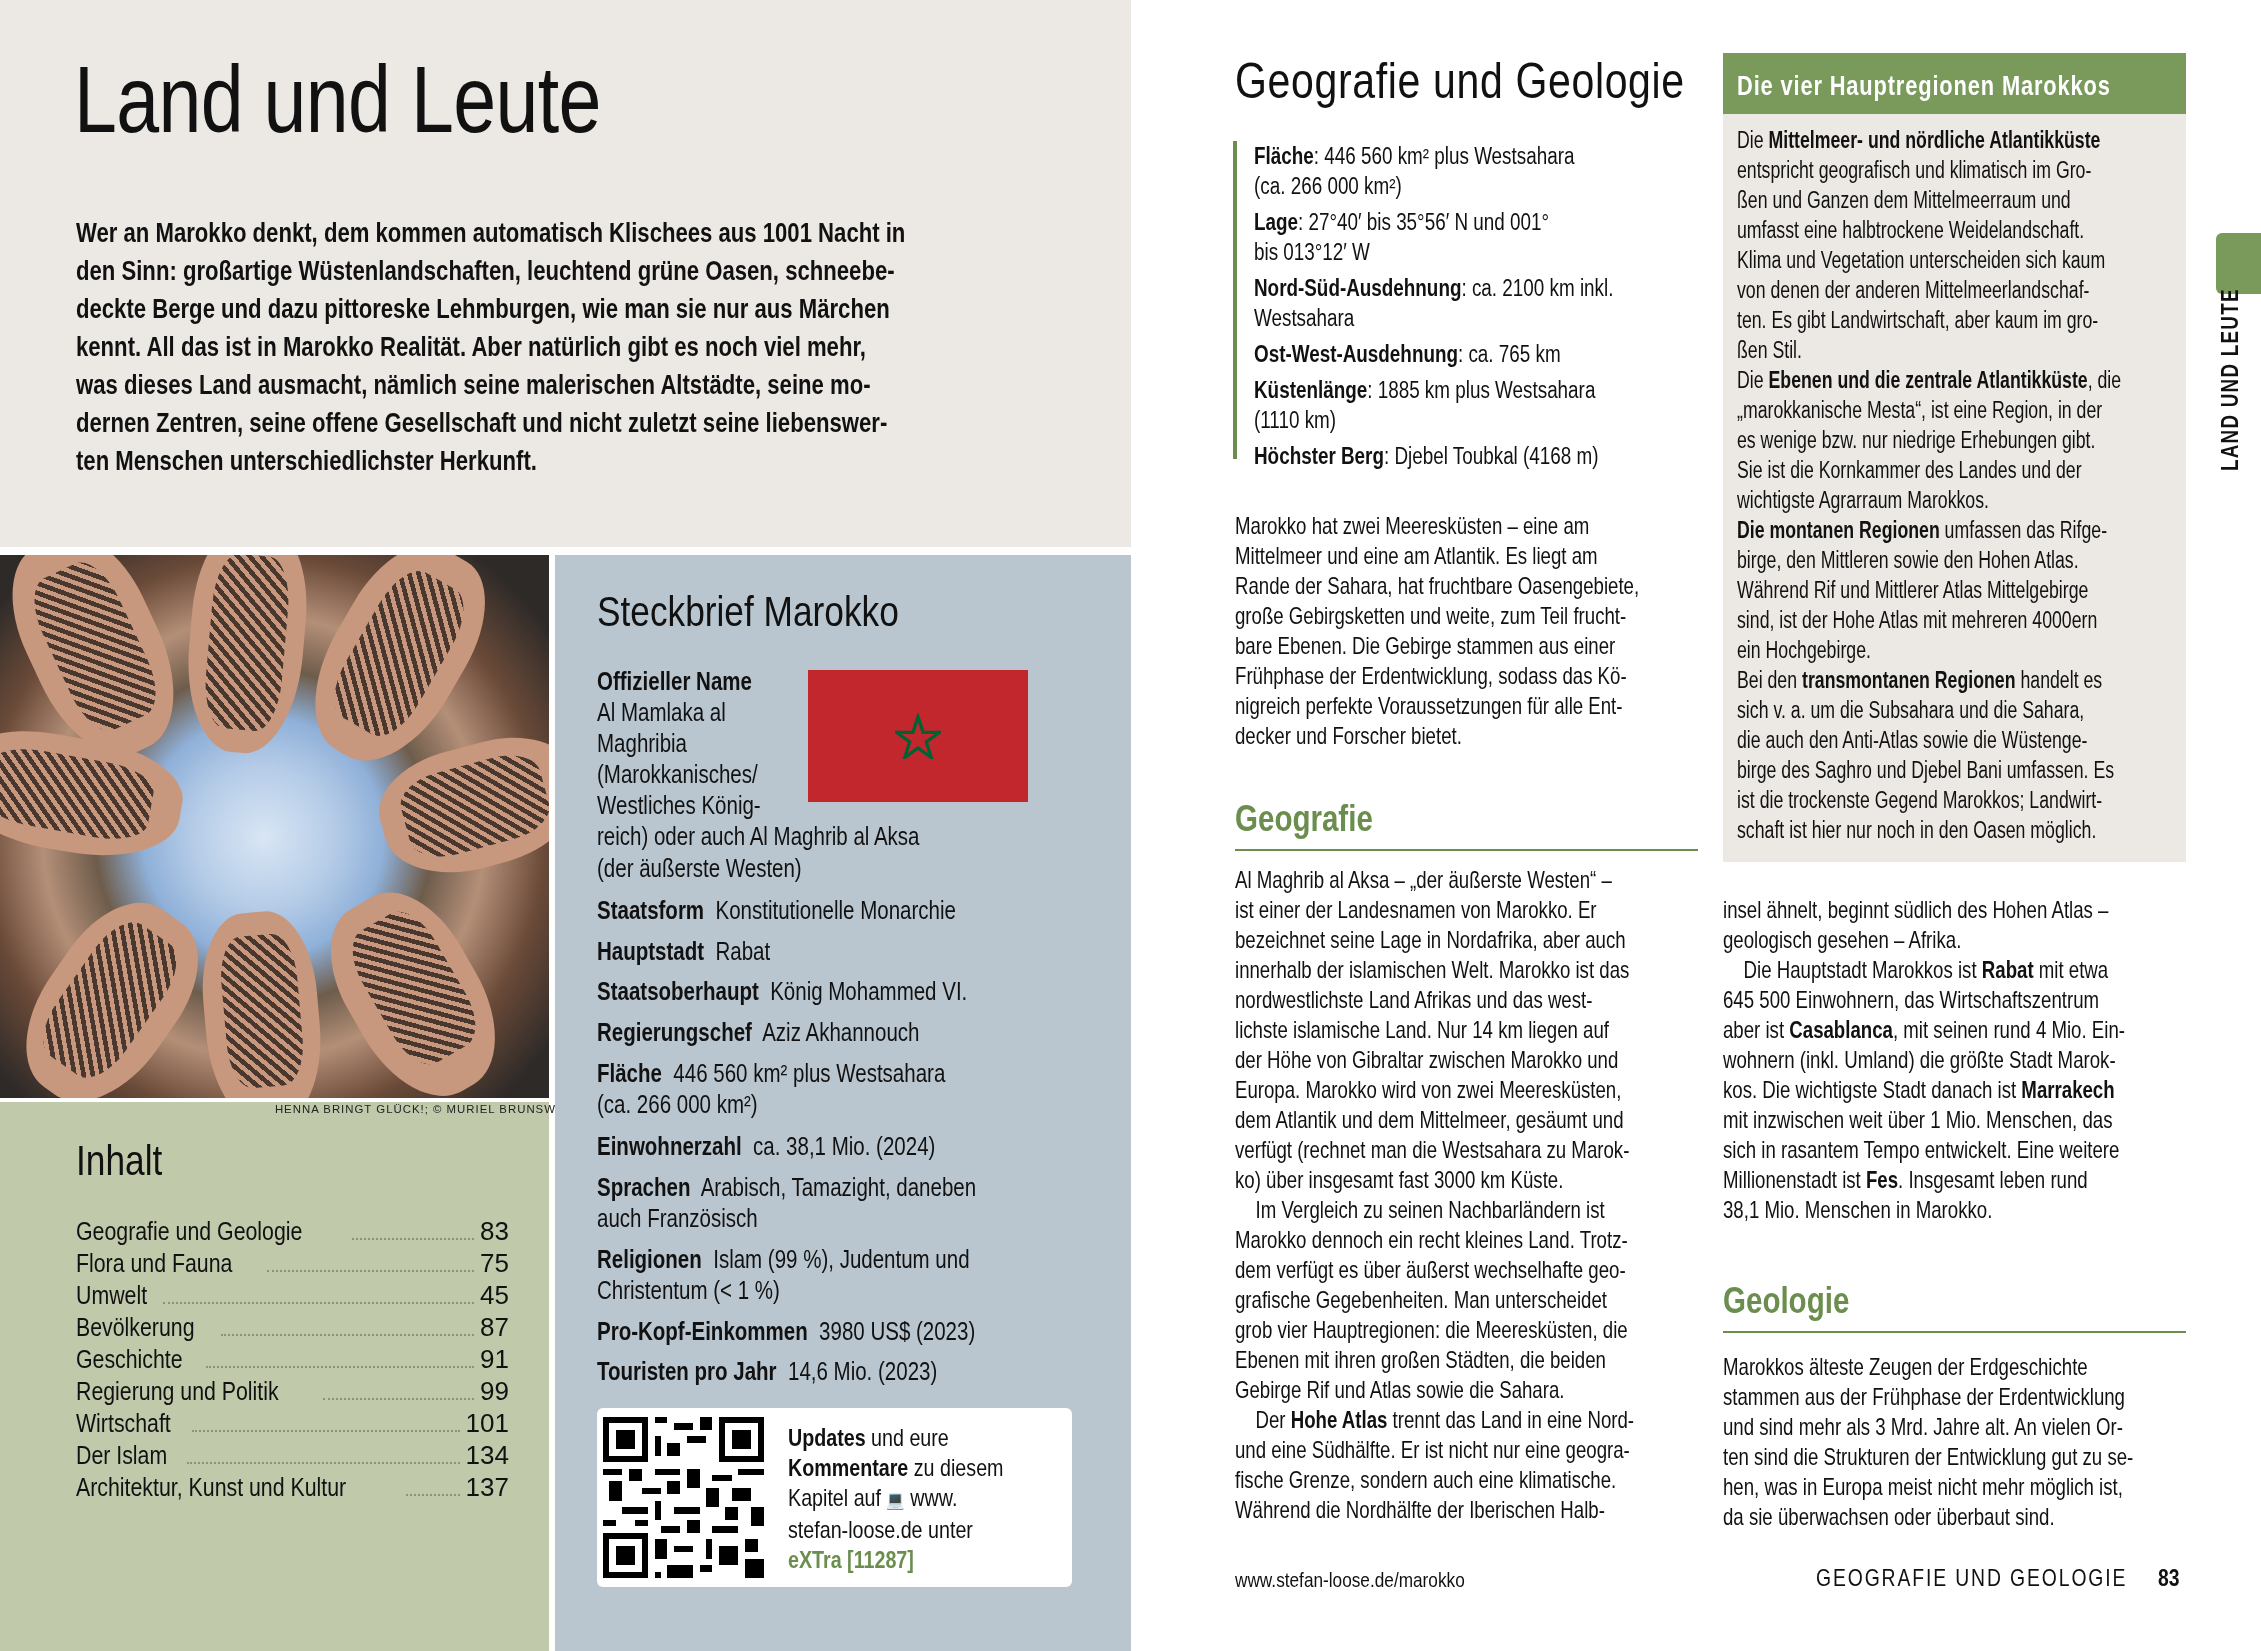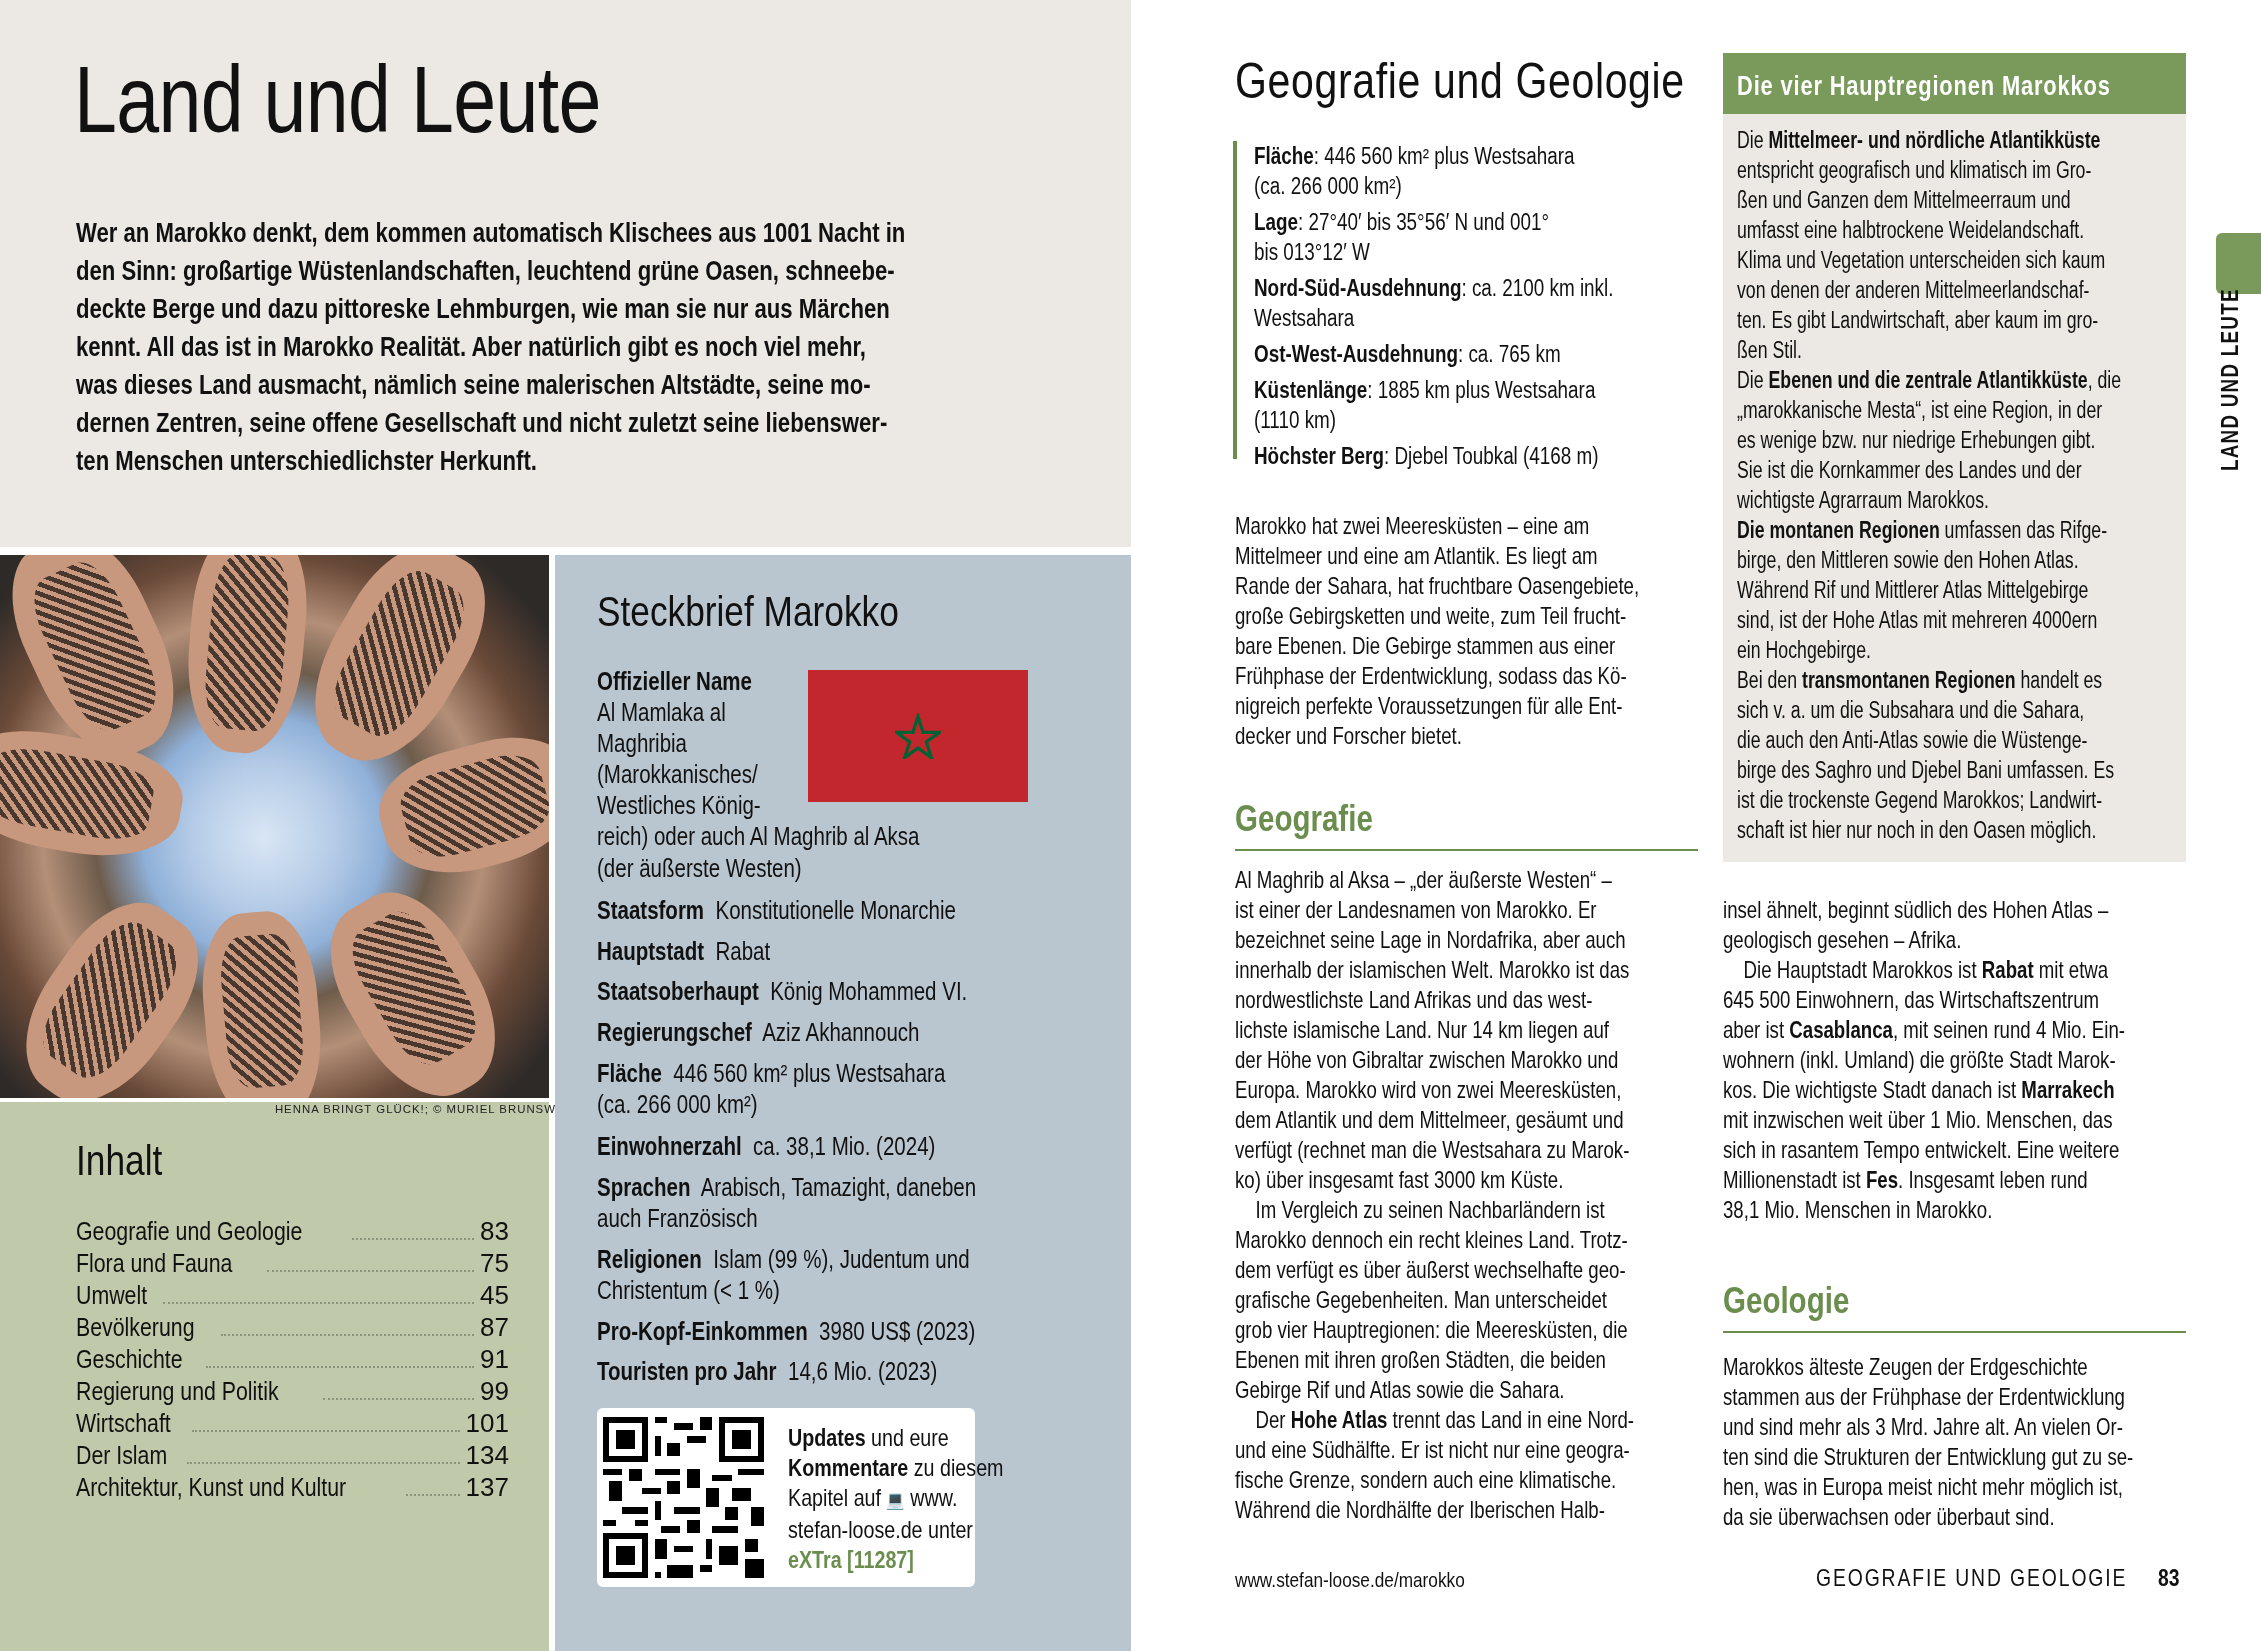--- a/index.html
+++ b/index.html
@@ -24,21 +24,21 @@
   .toc-row{display:flex;align-items:baseline;height:32px;font-size:26px;}
   .toc-label{white-space:nowrap;transform:scaleX(0.82);transform-origin:0 50%;display:inline-block;}
   .toc-dots{flex:1;border-bottom:2.3px dotted #8b927a;margin:0 6px 6px 0;height:0;}
   .toc-page{white-space:nowrap;}
   #steckbrief-panel{position:absolute;left:555px;top:555px;width:576px;height:1096px;background:#bac6cf;}
   #steckbrief-title{position:absolute;left:597px;top:587px;font-size:43px;transform:scaleX(0.82);transform-origin:0 0;white-space:nowrap;}
   #flag{position:absolute;left:808px;top:670px;width:220px;height:132px;background:#c1272d;}
   #flag svg{position:absolute;left:87px;top:43px;}
   .sb{position:absolute;left:597px;font-size:25px;line-height:31px;transform:scaleX(0.82);transform-origin:0 0;white-space:nowrap;}
   .sb b{font-weight:700;}
-  #qr-box{position:absolute;left:597px;top:1408px;width:378px;height:179px;background:#fff;border-radius:6px;}
+  #qr-box{position:absolute;left:597px;top:1408px;width:475px;height:179px;background:#fff;border-radius:6px;}
   #qr{position:absolute;left:6px;top:9px;width:161px;height:161px;}
   #qr-text{position:absolute;left:191px;top:15px;font-size:24px;line-height:30px;transform:scaleX(0.82);transform-origin:0 0;white-space:nowrap;}
   #qr-text b{font-weight:700;}
   .green{color:#6b8e4e;}
   
   #right-page{position:absolute;left:1131px;top:0;width:1131px;height:1651px;background:#fff;}
   #section-title{position:absolute;left:1235px;top:52px;font-size:50px;transform:scaleX(0.82);transform-origin:0 0;white-space:nowrap;letter-spacing:0.8px;}
   #facts{position:absolute;left:1233px;top:141px;border-left:4.6px solid #6b8e4e;padding-left:16.7px;height:318px;}
   .fact{font-size:23px;line-height:30px;transform:scaleX(0.82);transform-origin:0 0;white-space:nowrap;margin-bottom:6px;}
   .fact b{font-weight:700;}

